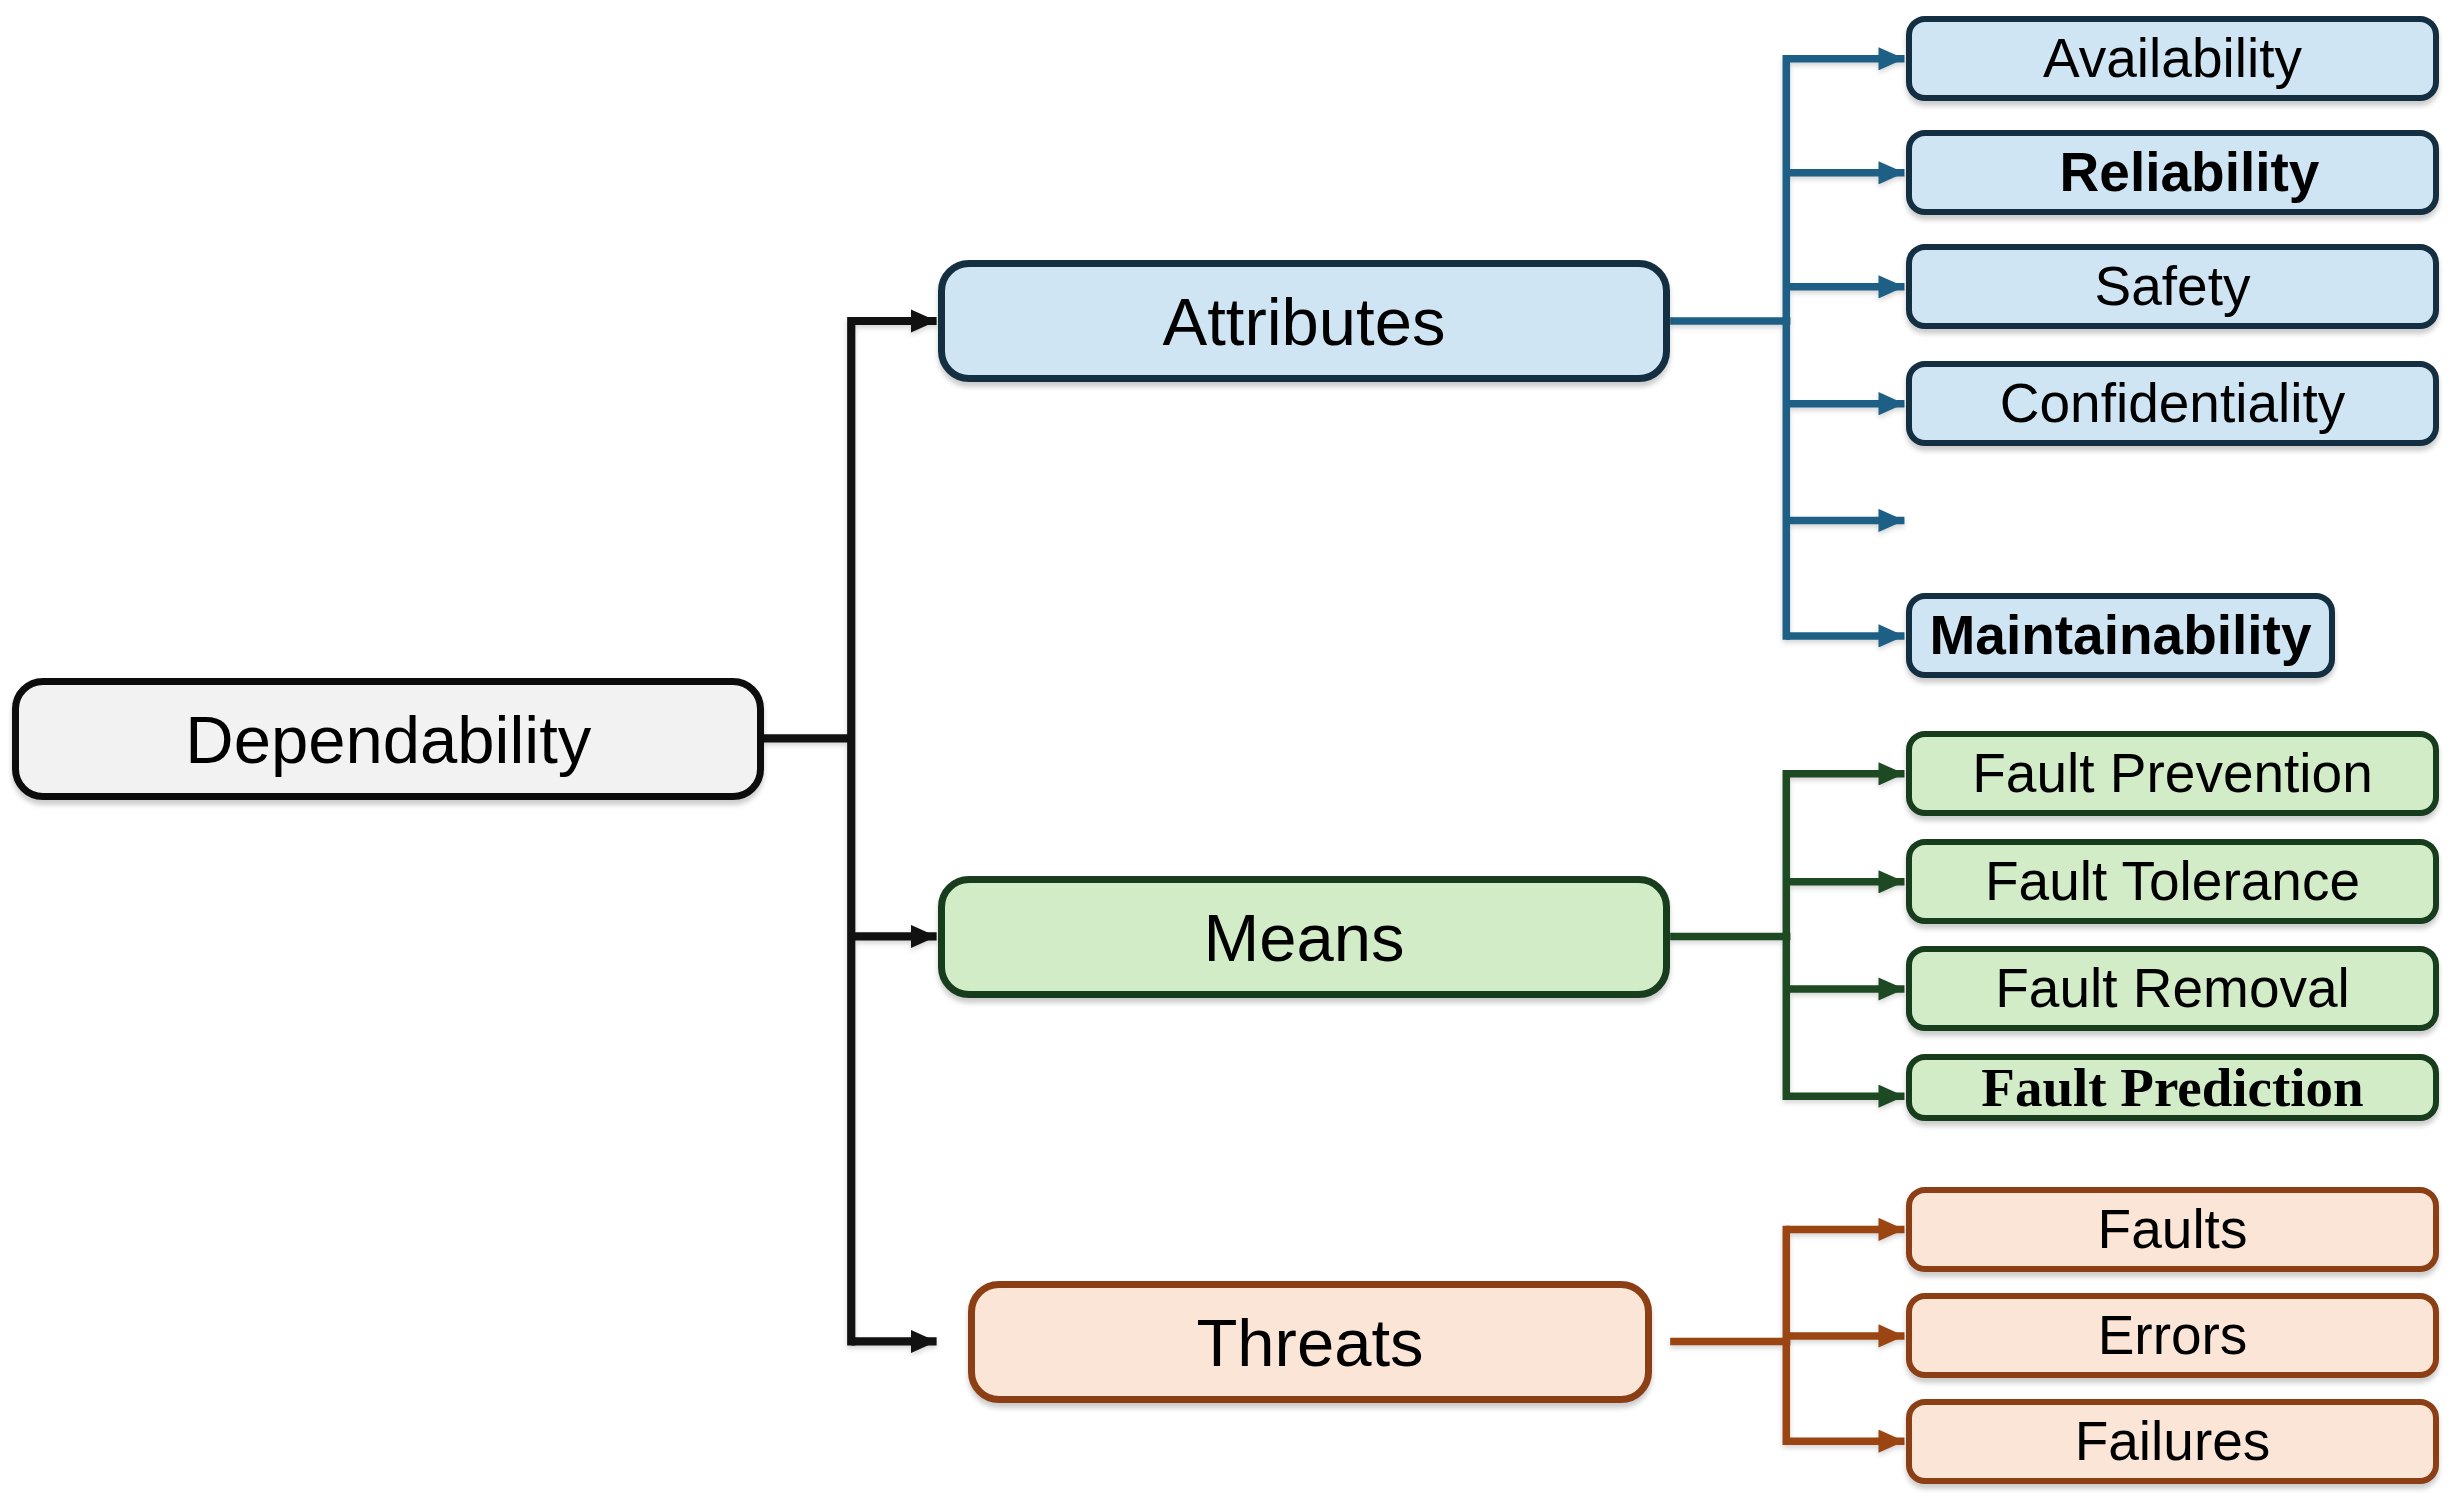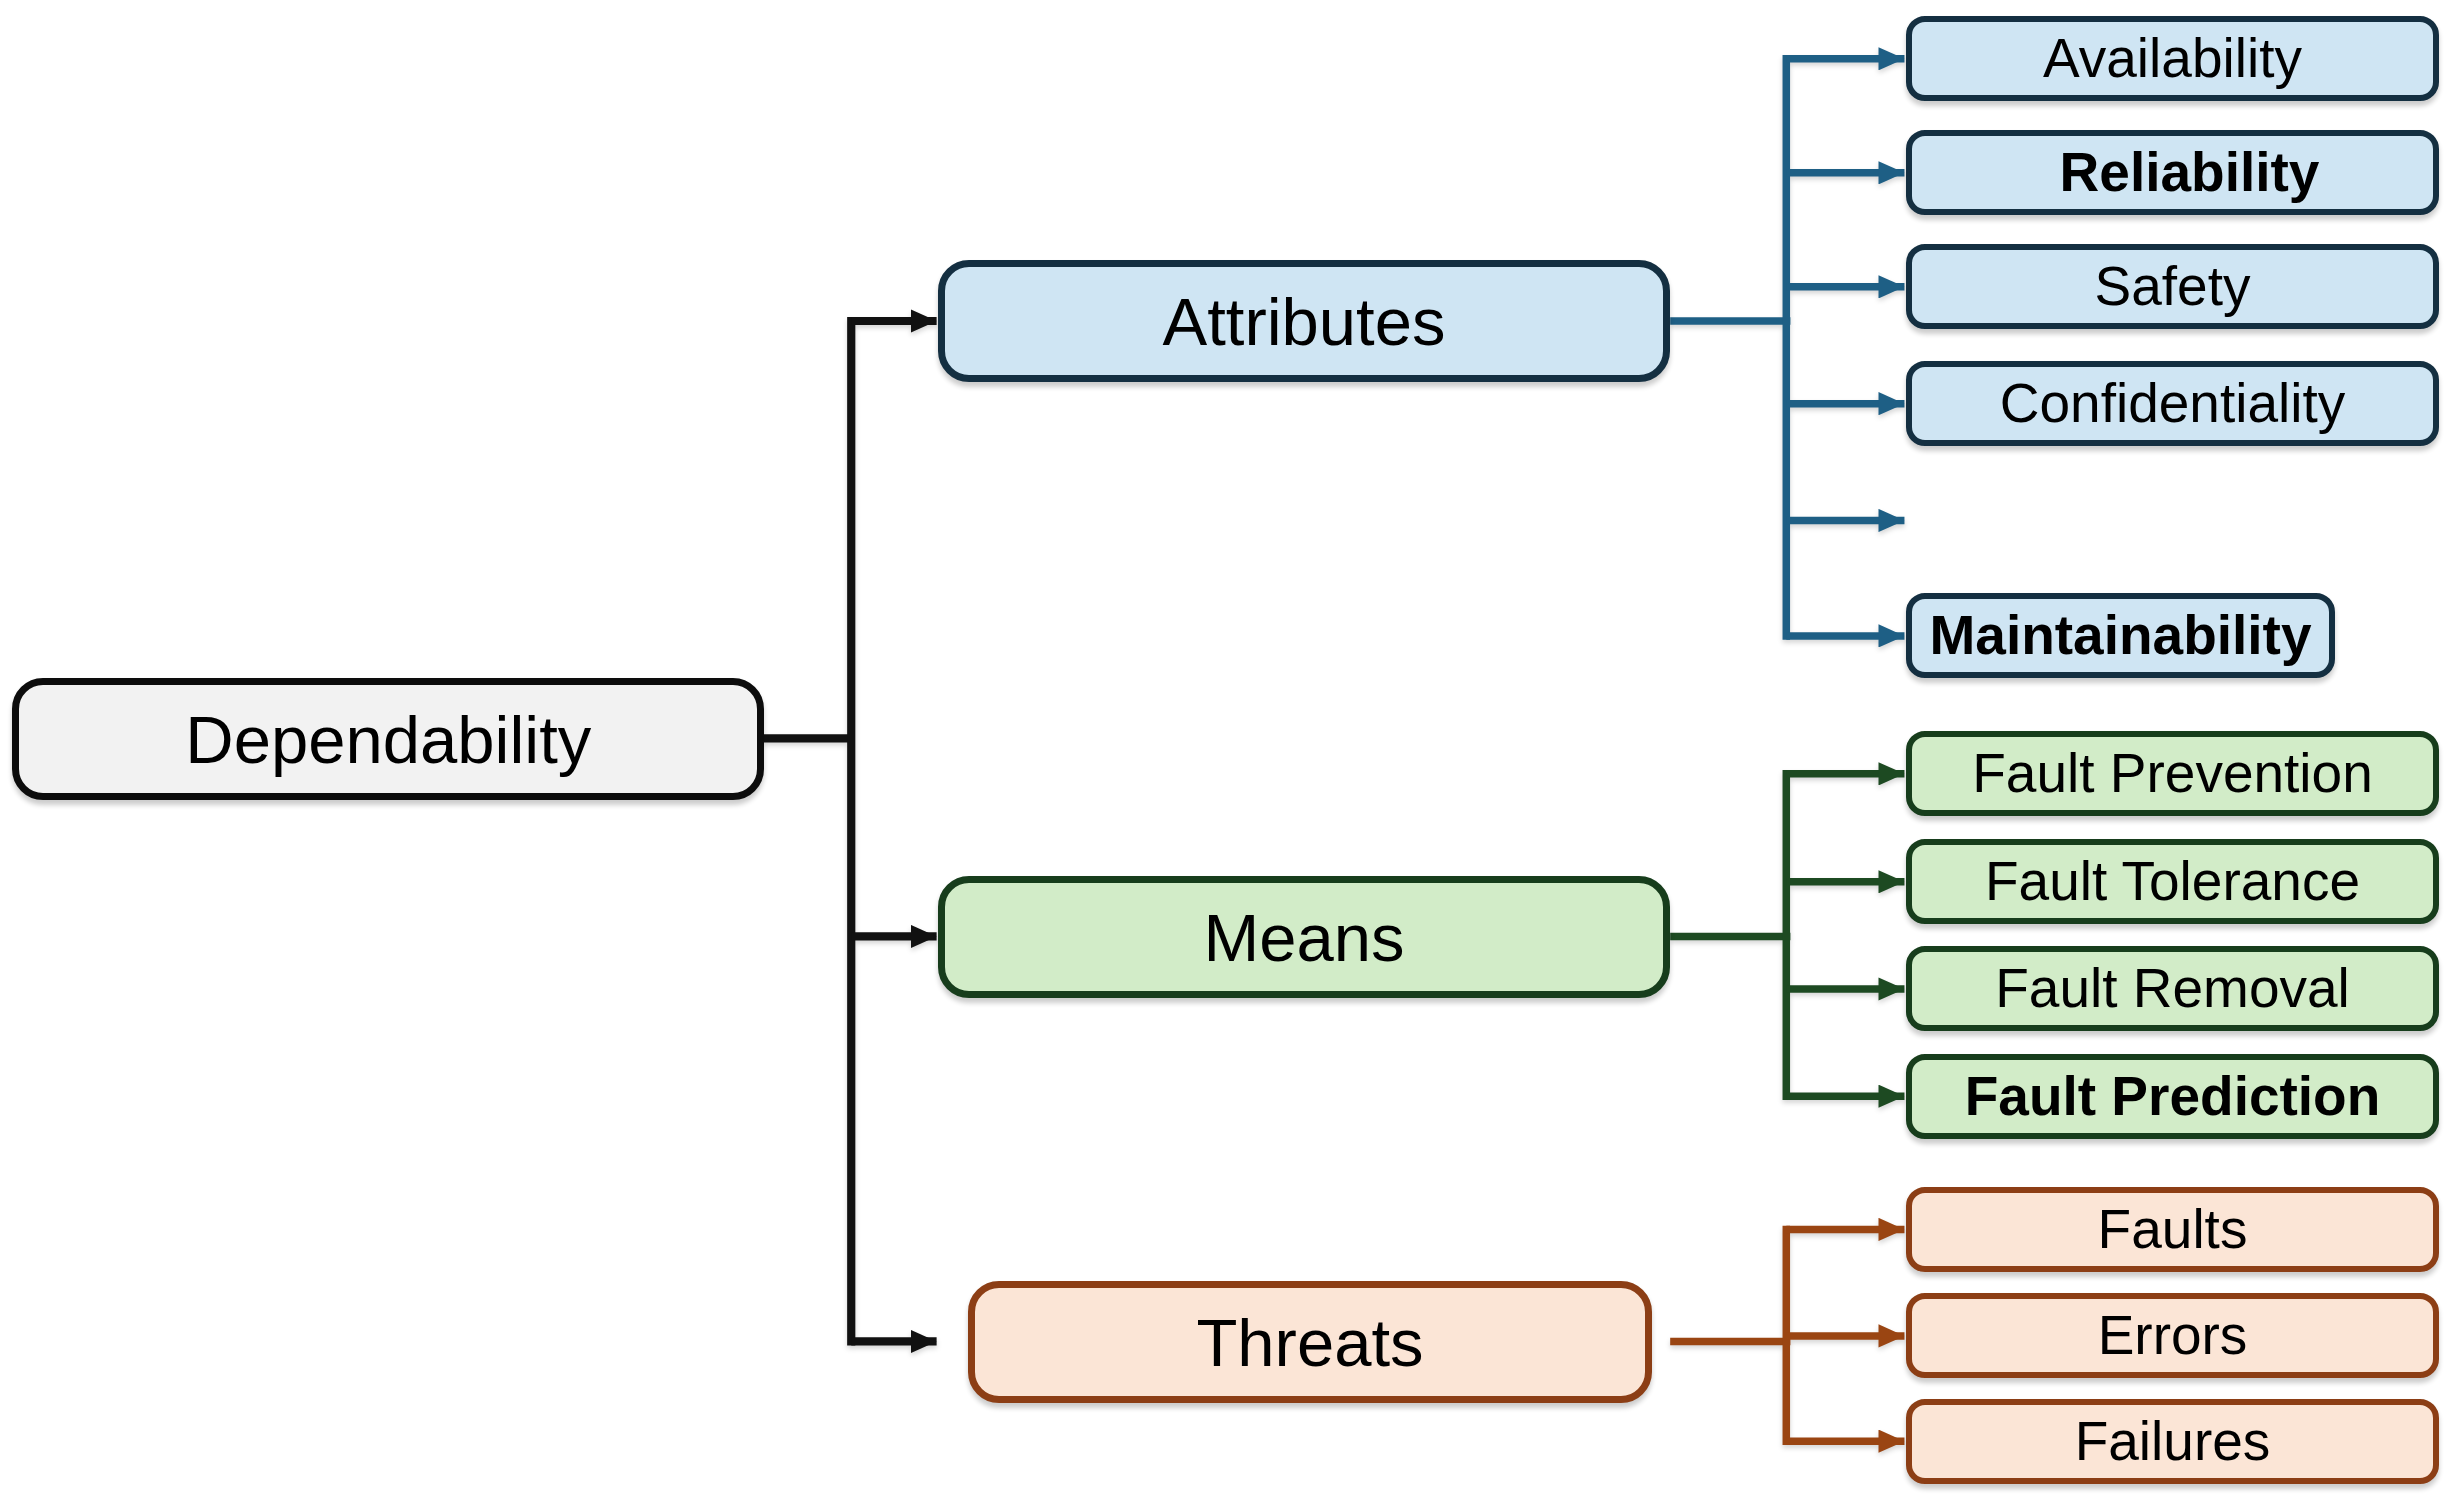--- a/index.html
+++ b/index.html
@@ -99,20 +99,20 @@
 
   <div class="node leaf blue" style="left:1906px;top:15.7px;width:533px;height:85px;">Availability</div>
   <div class="node leaf blue bold" style="left:1906px;top:130px;width:533px;height:85px;padding-left:34px;">Reliability</div>
   <div class="node leaf blue" style="left:1906px;top:244px;width:533px;height:85px;">Safety</div>
   <div class="node leaf blue" style="left:1906px;top:361px;width:533px;height:85px;">Confidentiality</div>
   <div class="node leaf blue bold" style="left:1906px;top:593px;width:429px;height:85px;">Maintainability</div>
 
   <div class="node leaf green" style="left:1906px;top:731px;width:533px;height:85px;">Fault Prevention</div>
   <div class="node leaf green" style="left:1906px;top:839px;width:533px;height:85px;">Fault Tolerance</div>
   <div class="node leaf green" style="left:1906px;top:946px;width:533px;height:85px;">Fault Removal</div>
-  <div class="node leaf green bold" style="left:1906px;top:1054px;width:533px;height:85px;">Fault Prediction</div>
+  <div class="node leaf green bold" style="left:1906px;top:1054px;width:533px;height:67px;font-family:Liberation Serif, serif;">Fault Prediction</div>
 
   <div class="node leaf orange" style="left:1906px;top:1187px;width:533px;height:85px;">Faults</div>
   <div class="node leaf orange" style="left:1906px;top:1293px;width:533px;height:85px;">Errors</div>
   <div class="node leaf orange" style="left:1906px;top:1399px;width:533px;height:85px;">Failures</div>
 
 </div>
 
 
 </body></html>

